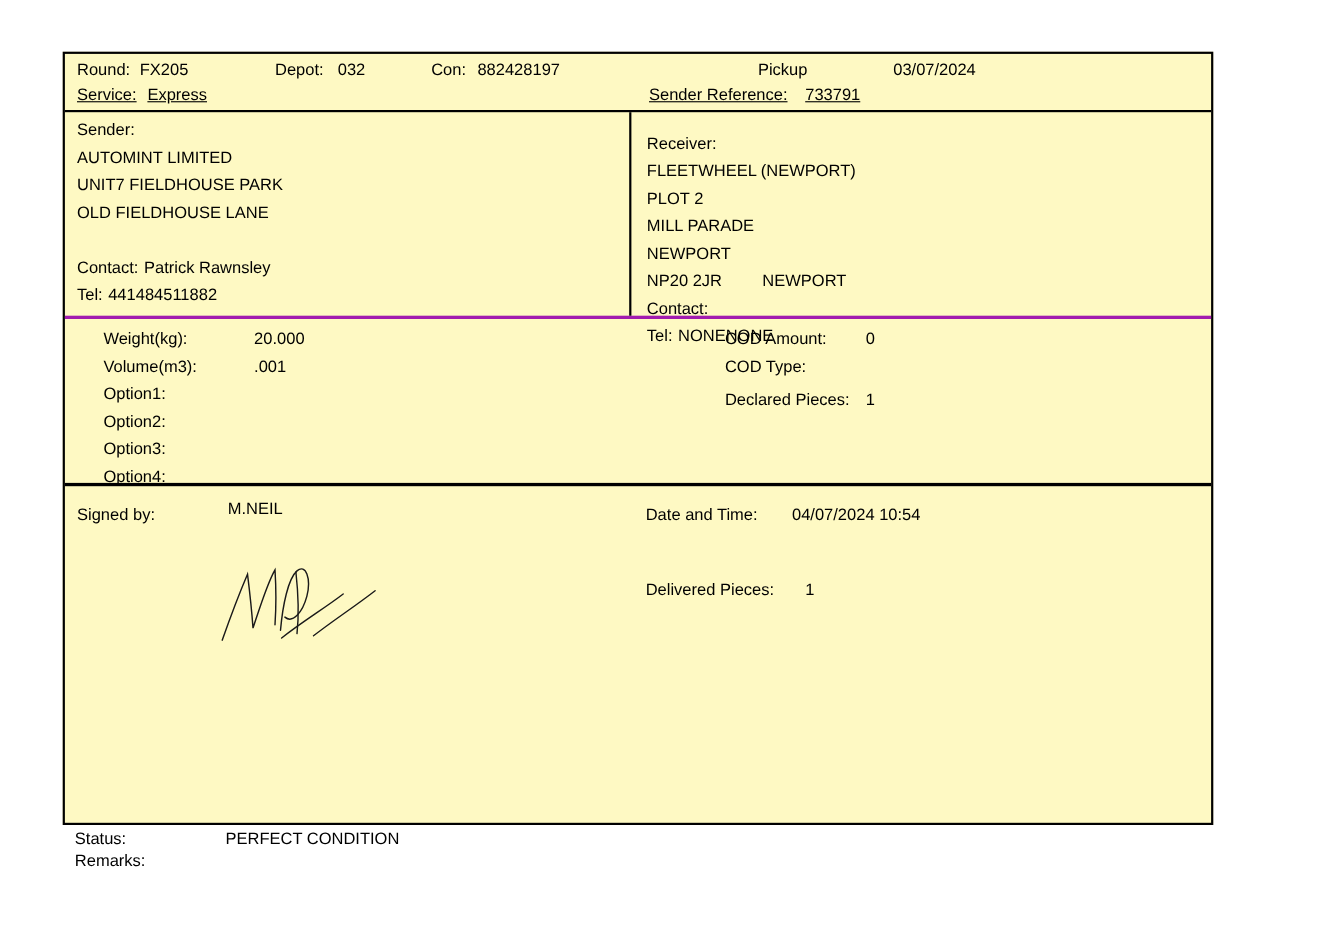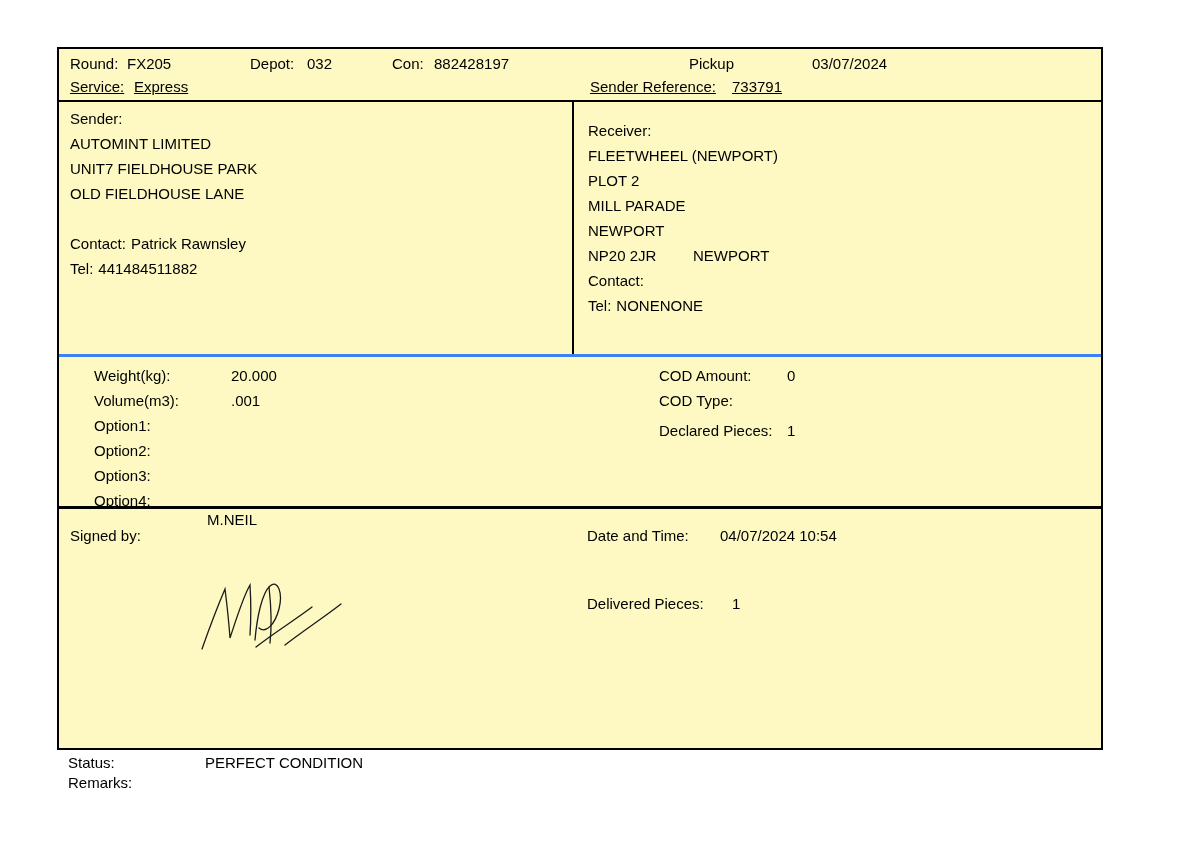--- a/index.html
+++ b/index.html
@@ -16,40 +16,40 @@
   .row-header{position:relative;height:53px;border-bottom:2px solid #000;box-sizing:border-box;}
   .h-span{position:absolute;white-space:nowrap;}
   .hl1{top:6px;} .hl2{top:29px;text-decoration:underline;}
   .pos-round{left:11px}.pos-round-val{left:68px}
   .pos-depot{left:191px}.pos-depot-val{left:248px}
   .pos-con{left:333px}.pos-con-val{left:375px}
   .pos-pickup{left:630px}.pos-pickup-date{left:753px}
   .pos-service{left:11px}.pos-service-val{left:75px}
   .pos-senderref{left:531px}.pos-senderref-val{left:673px}
   
-  .row-addr{display:flex;height:255px;border-bottom:3px solid #3b82f6;box-sizing:border-box;}
+  .row-addr{display:flex;height:188px;border-bottom:3px solid #a21caf;box-sizing:border-box;}
   .addr-left{width:515px;border-right:2px solid #000;box-sizing:border-box;padding:4px 10px 0 11px;}
   .addr-right{flex:1;padding:16px 10px 0 14px;}
   .addr-line{height:25px;line-height:25px;white-space:nowrap;}
   .pc{display:inline-block;min-width:92px;}
   .pc-r{display:inline-block;min-width:105px;}
   .inline-lbl{margin-right:5px;}
   
   .row-details{display:flex;height:152px;box-sizing:border-box;border-bottom:3px solid #000;padding-left:24px;}
   .det-left{width:515px;box-sizing:border-box;padding:6px 10px 0 11px;}
   .det-right{flex:1;padding:6px 10px 0 14px;}
   .det-line{height:25px;line-height:25px;display:flex;white-space:nowrap;}
   .det-line .lbl{width:137px;flex:0 0 137px;}
   .det-line .lbl-r{width:128px;flex:0 0 128px;margin-left:47px;}
   .declared{margin-top:5px;}
   
   .row-sign{position:relative;height:302px;box-sizing:border-box;}
   .s-span{position:absolute;white-space:nowrap;}
   .pos-signedby{left:11px;top:18px}
-  .pos-signedby-val{left:148px;top:2px}
+  .pos-signedby-val{left:148px;top:12px}
   .pos-datetime{left:528px;top:18px}
   .pos-datetime-val{left:661px;top:18px}
   .pos-delivered{left:528px;top:86px}
   .pos-delivered-val{left:673px;top:86px}
   .sig-wrap{position:absolute;left:140px;top:70px;width:160px;height:75px;}
   .sig-wrap svg{display:block;width:100%;height:100%;}
   
   .footer{position:absolute;left:57px;top:753px;width:1046px;}
   .f-line{height:20px;line-height:20px;display:flex;padding-left:11px;white-space:nowrap;}
   .f-line .lbl{width:137px;flex:0 0 137px;}

